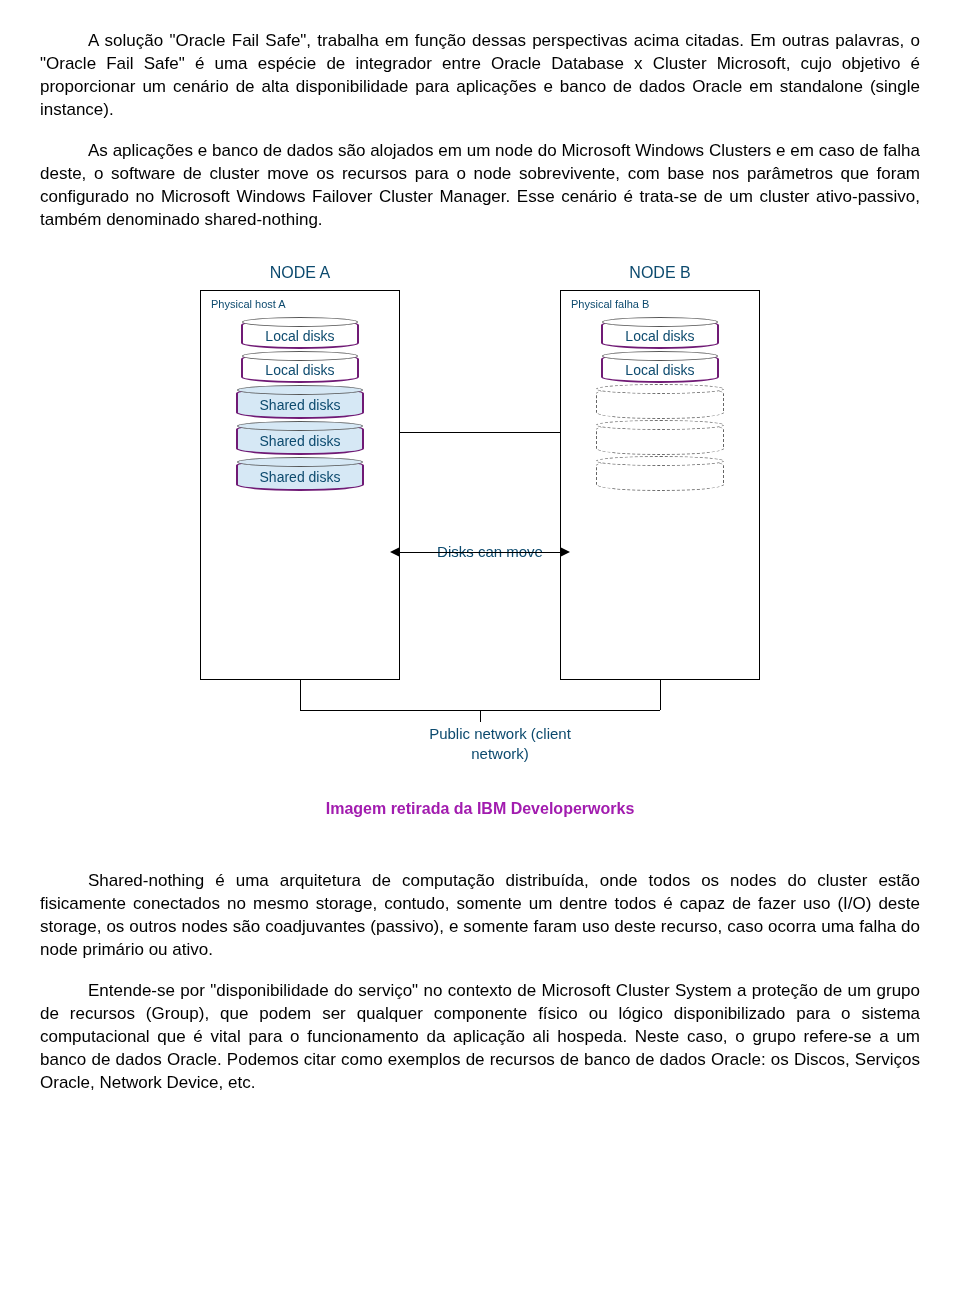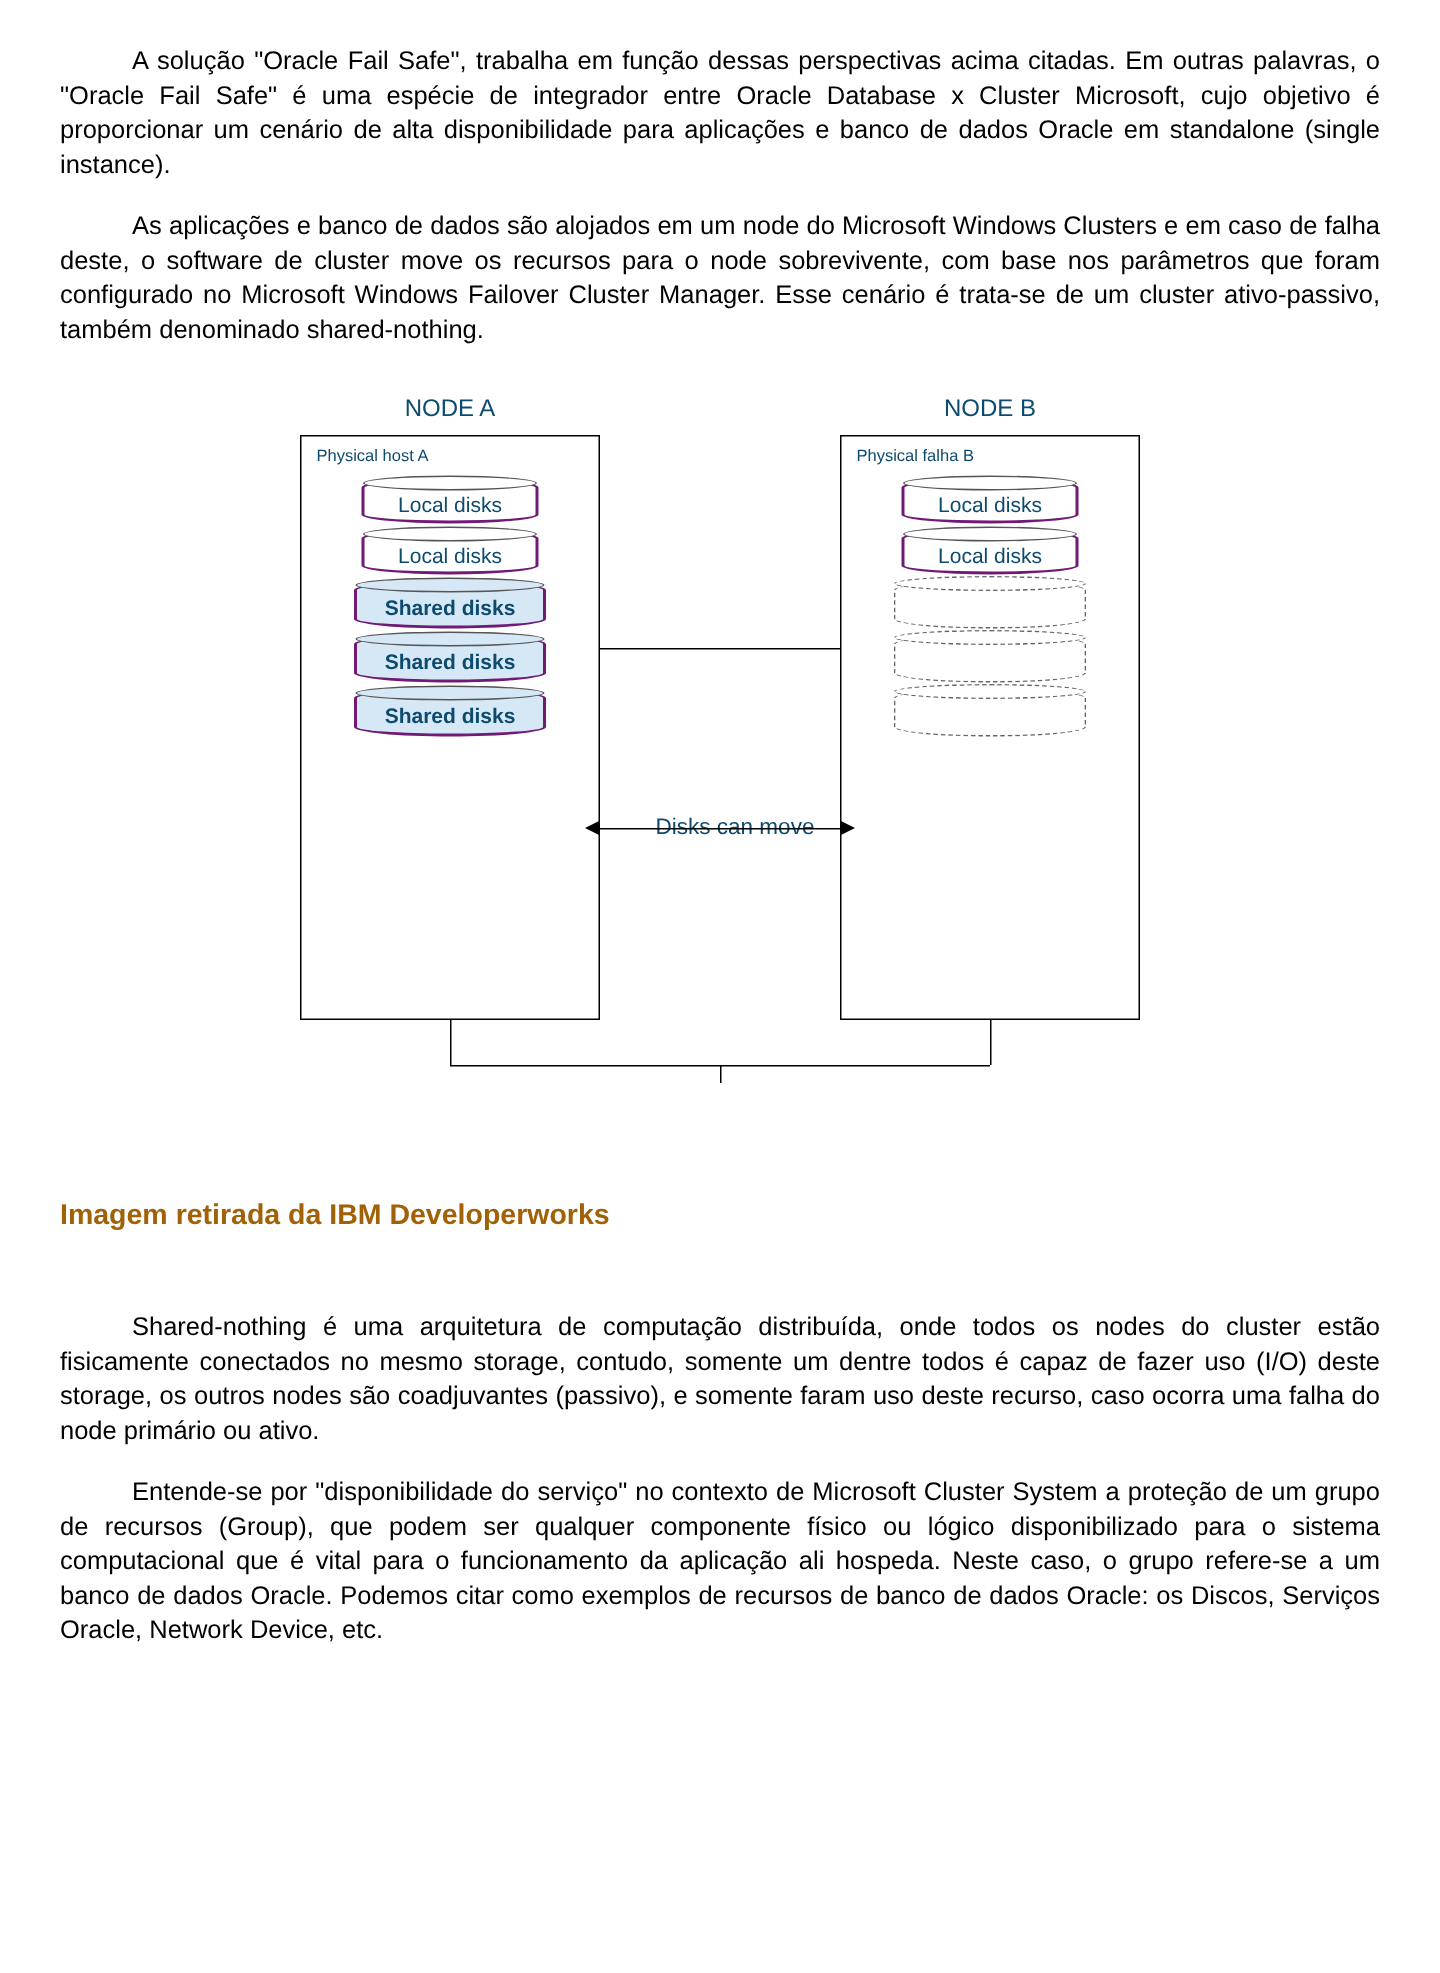--- a/index.html
+++ b/index.html
@@ -90,21 +90,20 @@
   .disk.dashed {
     border: 1px dashed #666;
     width: 128px;
     height: 32px;
     line-height: 32px;
   }
   .disk.dashed::before {
     border: 1px dashed #666;
   }
   .disk-group {
-    font-weight: bold;
   }
   .net-label {
     position: absolute;
     width: 160px;
     text-align: center;
     font-size: 15px;
     left: 250px;
   }
   .private-net { top: 128px; }
   .disks-move { top: 280px; }
@@ -136,23 +135,24 @@
   .vline {
     position: absolute;
     width: 1px;
     background: #000;
   }
   .vline-a { left: 140px; top: 418px; height: 30px; }
   .vline-b { left: 500px; top: 418px; height: 30px; }
   .hline-bottom { top: 448px; left: 140px; width: 360px; height: 1px; background: #000; position: absolute; }
   .vline-mid { left: 320px; top: 448px; height: 12px; }
   .caption {
-    color: #a16207;
+    text-align: center;
+    color: #a21caf;
     font-weight: bold;
-    font-size: 19px;
+    font-size: 16px;
     margin-top: 8px;
     margin-bottom: 50px;
   }
 </style>
 </head>
 <body>
 
 <div class="para para-indent">A solução "Oracle Fail Safe", trabalha em função dessas perspectivas acima citadas. Em outras palavras, o "Oracle Fail Safe" é uma espécie de integrador entre Oracle Database x Cluster Microsoft, cujo objetivo é proporcionar um cenário de alta disponibilidade para aplicações e banco de dados Oracle em standalone (single instance).</div>
 <div class="para para-indent">As aplicações e banco de dados são alojados em um node do Microsoft Windows Clusters e em caso de falha deste, o software de cluster move os recursos para o node sobrevivente, com base nos parâmetros que foram configurado no Microsoft Windows Failover Cluster Manager. Esse cenário é trata-se de um cluster ativo-passivo, também denominado shared-nothing.</div>
 
@@ -188,19 +188,20 @@
     <div class="net-label disks-move">Disks can move</div>
     <div class="hline move-line"></div>
     <div class="arrow-l al1"></div>
     <div class="arrow-r ar1"></div>
 
     <div class="vline vline-a"></div>
     <div class="vline vline-b"></div>
     <div class="hline-bottom"></div>
     <div class="vline vline-mid"></div>
 
+    <div class="public-net">Public network (client network)</div>
   </div>
 </div>
 
 <div class="caption">Imagem retirada da IBM Developerworks</div>
 
 <div class="para para-indent">Shared-nothing é uma arquitetura de computação distribuída, onde todos os nodes do cluster estão fisicamente conectados no mesmo storage, contudo, somente um dentre todos é capaz de fazer uso (I/O) deste storage, os outros nodes são coadjuvantes (passivo), e somente faram uso deste recurso, caso ocorra uma falha do node primário ou ativo.</div>
 <div class="para para-indent">Entende-se por "disponibilidade do serviço" no contexto de Microsoft Cluster System a proteção de um grupo de recursos (Group), que podem ser qualquer componente físico ou lógico disponibilizado para o sistema computacional que é vital para o funcionamento da aplicação ali hospeda. Neste caso, o grupo refere-se a um banco de dados Oracle. Podemos citar como exemplos de recursos de banco de dados Oracle: os Discos, Serviços Oracle, Network Device, etc.</div>
 
 </body></html>

